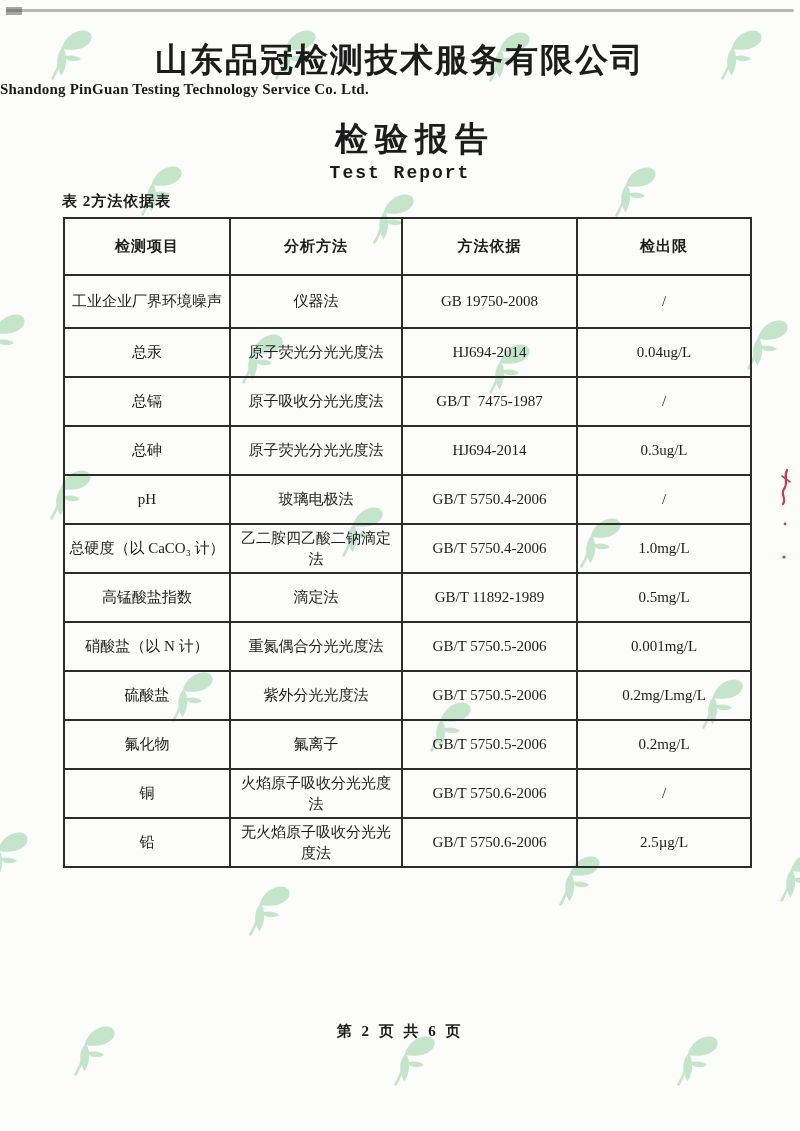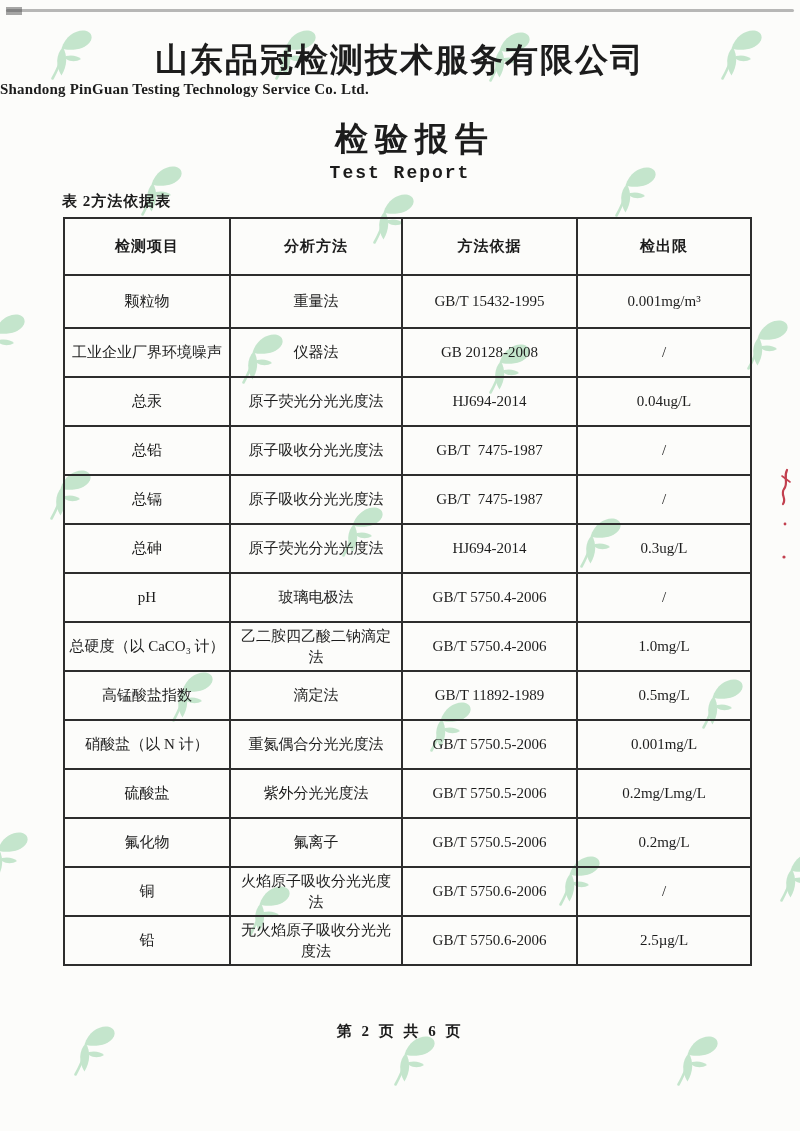--- a/index.html
+++ b/index.html
@@ -232,42 +232,30 @@
     <thead>
       <tr>
         <th>检测项目</th>
         <th>分析方法</th>
         <th>方法依据</th>
         <th>检出限</th>
       </tr>
     </thead>
     <tbody id="table-body">
         <tr>
-          <td>颗粒物</td>
-          <td>重量法</td>
-          <td>GB/T 15432-1995</td>
-          <td>0.001mg/m³</td>
-        </tr>
-        <tr>
           <td>工业企业厂界环境噪声</td>
           <td>仪器法</td>
-          <td>GB 20128-2008</td>
+          <td>GB 19750-2008</td>
           <td>/</td>
         </tr>
         <tr>
           <td>总汞</td>
           <td>原子荧光分光光度法</td>
           <td>HJ694-2014</td>
           <td>0.04ug/L</td>
-        </tr>
-        <tr>
-          <td>总铅</td>
-          <td>原子吸收分光光度法</td>
-          <td>GB/T  7475-1987</td>
-          <td>/</td>
         </tr>
         <tr>
           <td>总镉</td>
           <td>原子吸收分光光度法</td>
           <td>GB/T  7475-1987</td>
           <td>/</td>
         </tr>
         <tr>
           <td>总砷</td>
           <td>原子荧光分光光度法</td>

